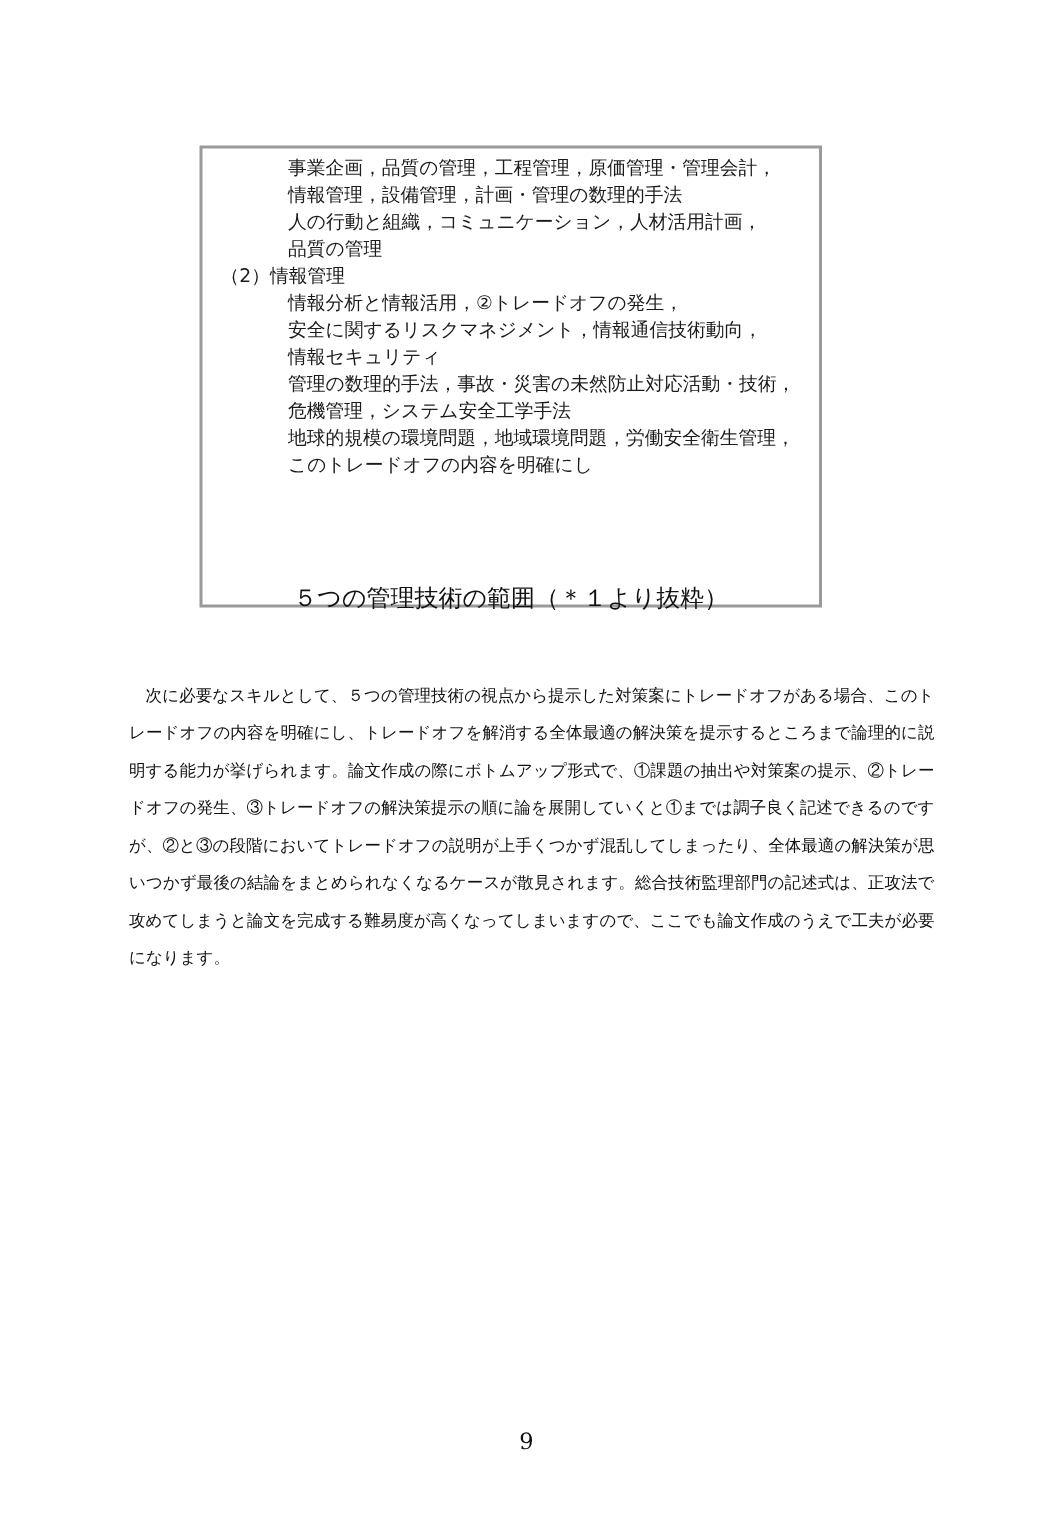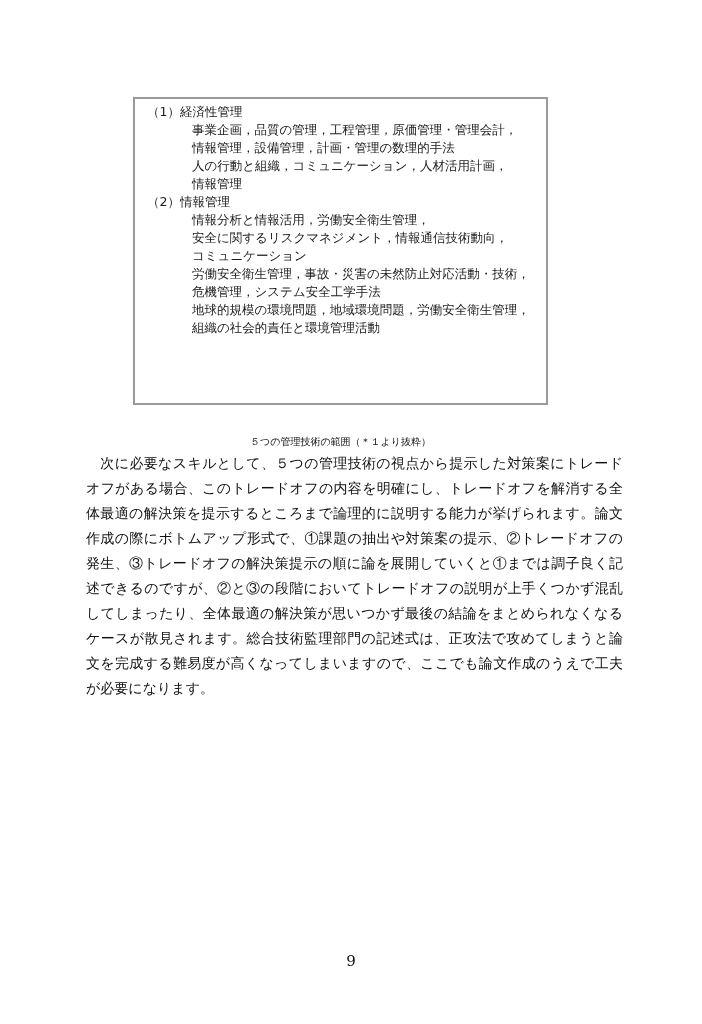--- a/index.html
+++ b/index.html
@@ -34,36 +34,36 @@
   .box-heading {
     white-space: nowrap;
   }
   .box-subline {
     padding-left: 45px;
     white-space: nowrap;
   }
   .box-caption {
     position: absolute;
     left: 133px;
-    top: 432px;
+    top: 389px;
     width: 415px;
     text-align: center;
     font-family: "DejaVu Serif", "Liberation Serif", serif;
-    font-size: 10px;
+    font-size: 16px;
     line-height: 20px;
     color: #111111;
   }
   .body-paragraph {
     position: absolute;
     left: 86px;
     top: 451px;
     width: 537px;
     margin: 0;
     font-family: "DejaVu Serif", "Liberation Serif", serif;
-    font-size: 14px;
+    font-size: 11px;
     line-height: 25px;
     text-align: justify;
     color: #111111;
   }
   .page-number {
     position: absolute;
     left: 0;
     top: 952px;
     width: 702px;
     text-align: center;
@@ -73,45 +73,44 @@
   }
 </style>
 </head>
 <body>
 
 <div class="page">
 
   <div class="mgmt-box">
 
     <div class="box-item">
-      <div class="box-heading">（1）経済性管理</div>
       <div class="box-subline">事業企画，品質の管理，工程管理，原価管理・管理会計，</div>
       <div class="box-subline">情報管理，設備管理，計画・管理の数理的手法</div>
     </div>
 
     <div class="box-item">
       <div class="box-subline">人の行動と組織，コミュニケーション，人材活用計画，</div>
-      <div class="box-subline">情報管理</div>
+      <div class="box-subline">品質の管理</div>
     </div>
 
     <div class="box-item">
       <div class="box-heading">（2）情報管理</div>
-      <div class="box-subline">情報分析と情報活用，労働安全衛生管理，</div>
+      <div class="box-subline">情報分析と情報活用，②トレードオフの発生，</div>
       <div class="box-subline">安全に関するリスクマネジメント，情報通信技術動向，</div>
-      <div class="box-subline">コミュニケーション</div>
+      <div class="box-subline">情報セキュリティ</div>
     </div>
 
     <div class="box-item">
-      <div class="box-subline">労働安全衛生管理，事故・災害の未然防止対応活動・技術，</div>
+      <div class="box-subline">管理の数理的手法，事故・災害の未然防止対応活動・技術，</div>
       <div class="box-subline">危機管理，システム安全工学手法</div>
     </div>
 
     <div class="box-item">
       <div class="box-subline">地球的規模の環境問題，地域環境問題，労働安全衛生管理，</div>
-      <div class="box-subline">組織の社会的責任と環境管理活動</div>
+      <div class="box-subline">このトレードオフの内容を明確にし</div>
     </div>
 
   </div>
 
   <div class="box-caption">５つの管理技術の範囲（＊１より抜粋）</div>
 
   <p class="body-paragraph">　次に必要なスキルとして、５つの管理技術の視点から提示した対策案にトレードオフがある場合、このトレードオフの内容を明確にし、トレードオフを解消する全体最適の解決策を提示するところまで論理的に説明する能力が挙げられます。論文作成の際にボトムアップ形式で、①課題の抽出や対策案の提示、②トレードオフの発生、③トレードオフの解決策提示の順に論を展開していくと①までは調子良く記述できるのですが、②と③の段階においてトレードオフの説明が上手くつかず混乱してしまったり、全体最適の解決策が思いつかず最後の結論をまとめられなくなるケースが散見されます。総合技術監理部門の記述式は、正攻法で攻めてしまうと論文を完成する難易度が高くなってしまいますので、ここでも論文作成のうえで工夫が必要になります。</p>
 
   <div class="page-number">9</div>
 

